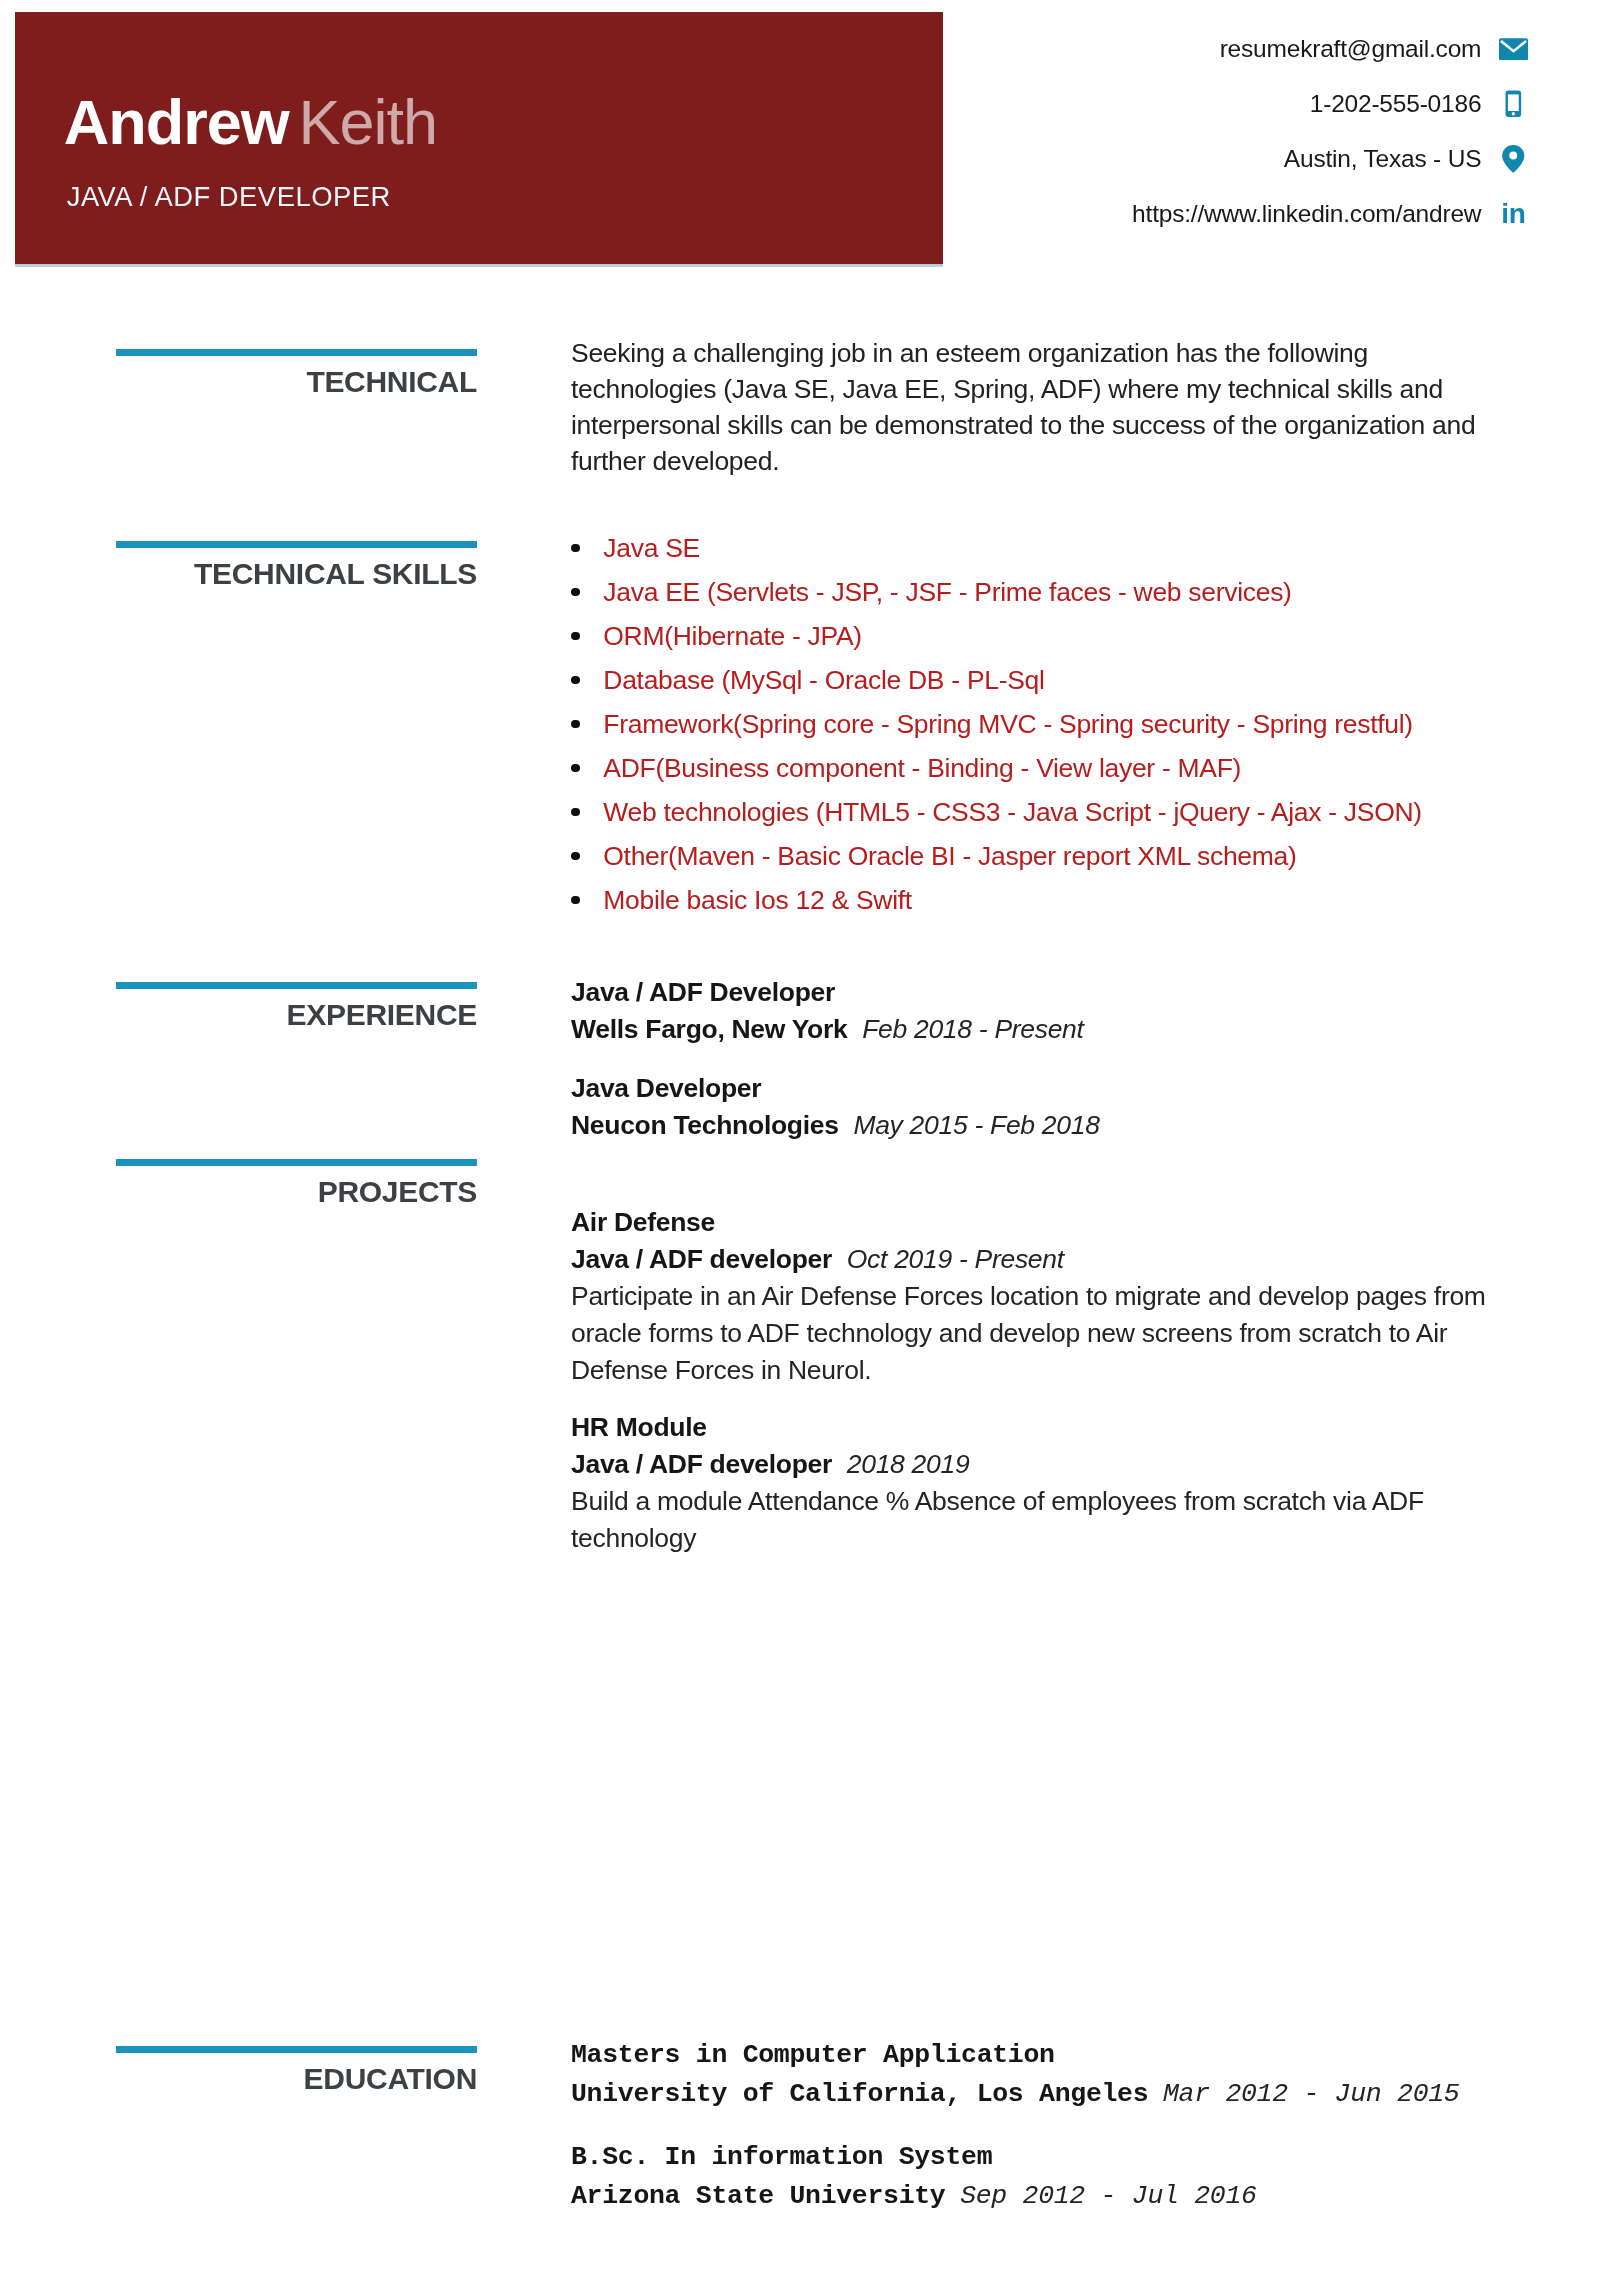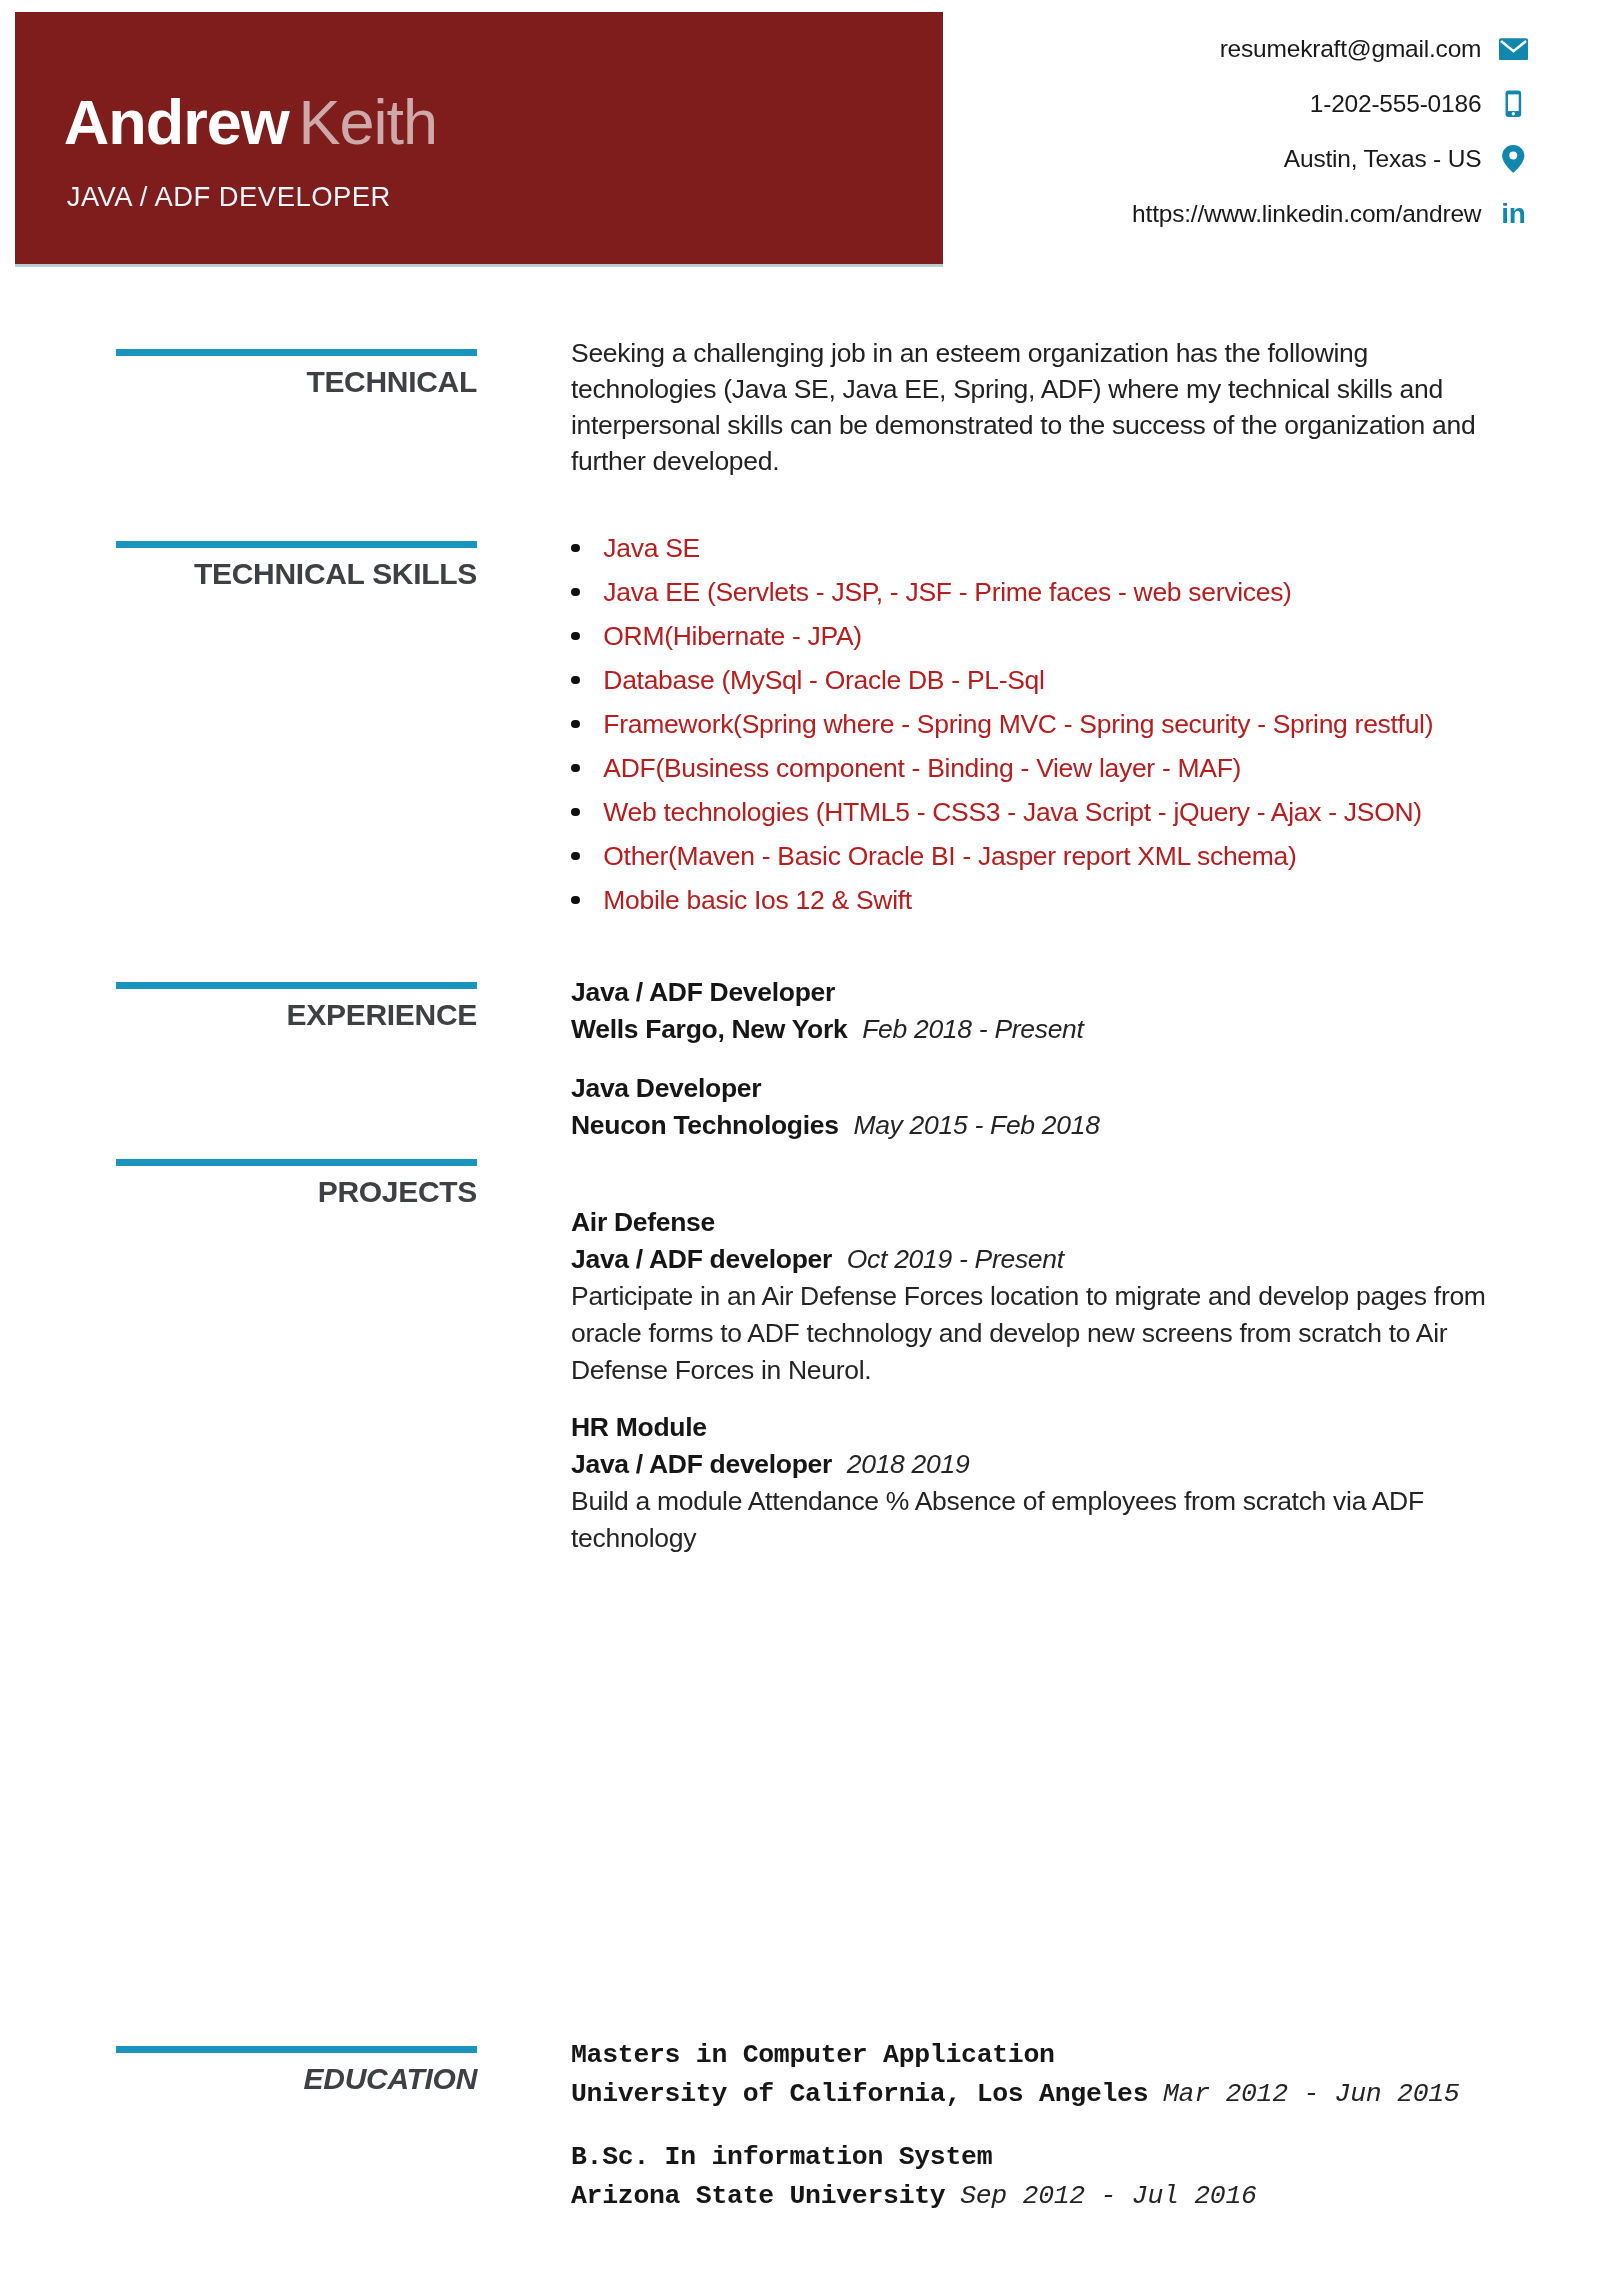--- a/index.html
+++ b/index.html
@@ -112,21 +112,21 @@
 
   <div class="sec-head" style="top:541px;">
     <div class="rule"></div>
     <div class="sec-title">TECHNICAL SKILLS</div>
   </div>
   <ul id="skills" class="bodytext">
     <li>Java SE</li>
     <li>Java EE (Servlets - JSP, - JSF - Prime faces - web services)</li>
     <li>ORM(Hibernate - JPA)</li>
     <li>Database (MySql - Oracle DB - PL-Sql</li>
-    <li>Framework(Spring where - Spring MVC - Spring security - Spring restful)</li>
+    <li>Framework(Spring core - Spring MVC - Spring security - Spring restful)</li>
     <li>ADF(Business component - Binding - View layer - MAF)</li>
     <li>Web technologies (HTML5 - CSS3 - Java Script - jQuery - Ajax - JSON)</li>
     <li>Other(Maven - Basic Oracle BI - Jasper report XML schema)</li>
     <li>Mobile basic Ios 12 &amp; Swift</li>
   </ul>
 
   <div class="sec-head" style="top:982px;">
     <div class="rule"></div>
     <div class="sec-title">EXPERIENCE</div>
   </div>
@@ -159,21 +159,21 @@
     </div>
     <div class="proj">
       <div class="proj-line bold">HR Module</div>
       <div class="proj-line">
         <span class="bold">Java / ADF developer</span><span class="date">2018 2019</span>
       </div>
       <div class="desc">Build a module Attendance % Absence of employees from scratch via ADF technology</div>
     </div>
   </div>
 
-  <div class="sec-head" style="top:2046px;font-style:italic;">
+  <div class="sec-head" style="top:2046px;">
     <div class="rule"></div>
     <div class="sec-title">EDUCATION</div>
   </div>
   <div id="edu-body" class="bodytext">
     <div class="edu-entry">
       <div class="edu-line bold">Masters in Computer Application</div>
       <div class="edu-line">
         <span class="bold">University of California, Los Angeles</span><span class="date">Mar 2012 - Jun 2015</span>
       </div>
     </div>

